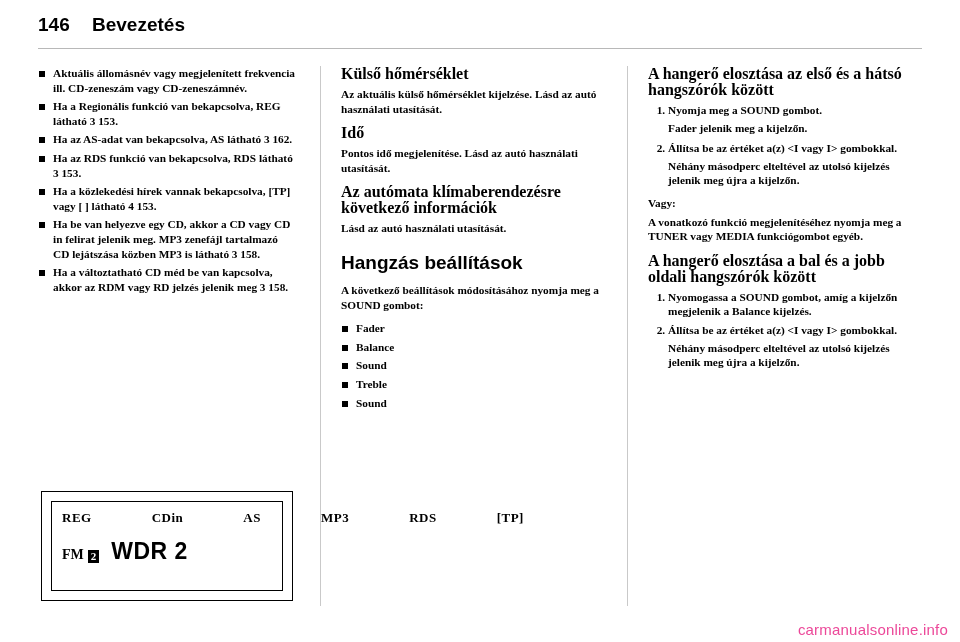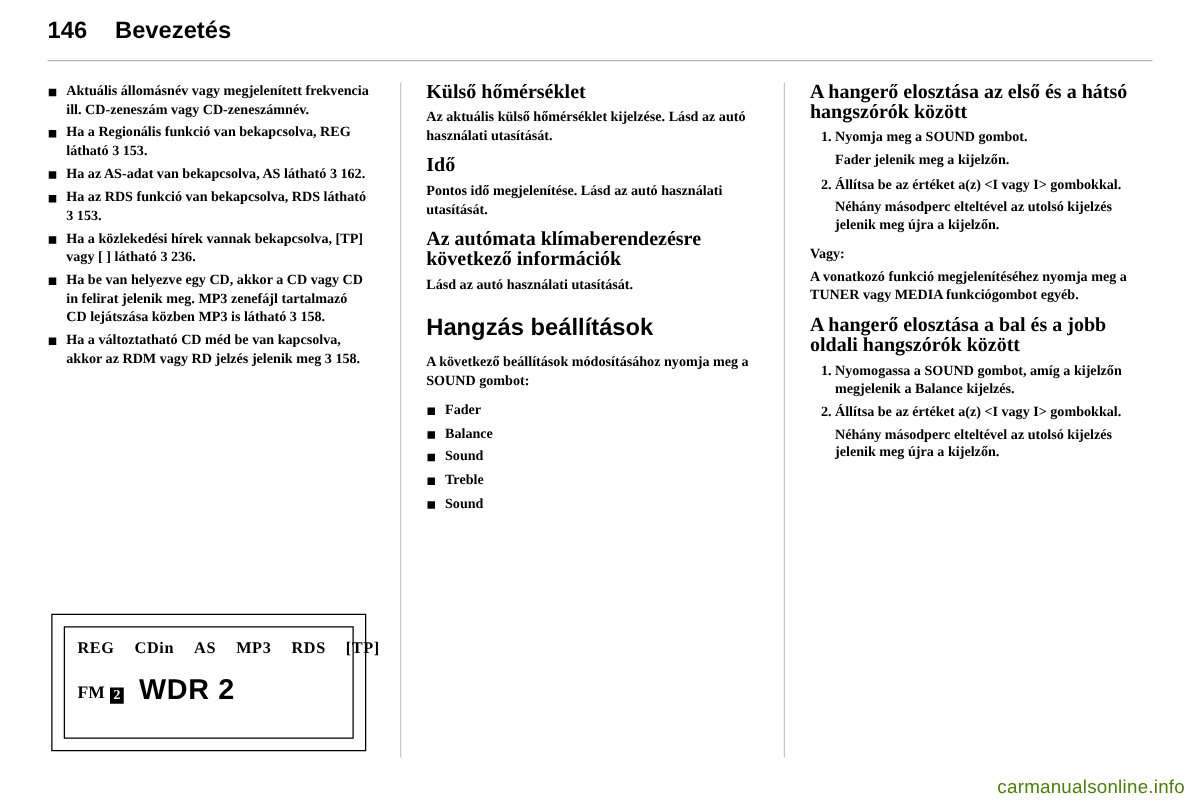--- a/index.html
+++ b/index.html
@@ -152,20 +152,21 @@
     position: absolute;
     left: 10px;
     top: 9px;
     right: 10px;
     font-family: "Liberation Serif", serif;
     font-weight: bold;
     font-size: 13px;
     letter-spacing: 0.5px;
     display: flex;
     align-items: center;
+    gap: 44px;
   }
   .fig-row1 .lab { margin-right: 16px; }
   .fig-row1 .tp { margin-left: auto; }
   .fig-row2 {
     position: absolute;
     left: 10px;
     top: 38px;
     right: 10px;
     display: flex;
     align-items: flex-end;
@@ -192,21 +193,21 @@
     font-size: 23px;
     line-height: 23px;
     letter-spacing: 0.5px;
   }
   .watermark {
     position: absolute;
     right: 12px;
     bottom: 4px;
     font-family: "Liberation Sans", sans-serif;
     font-size: 15px;
-    color: #4d7c0f;
+    color: #ec4899;
     letter-spacing: 0.2px;
   }
 </style>
 </head>
 <body>
 
 <div class="page">
 
   <div class="header">
     <span class="pagenum">146</span><span class="chapter">Bevezetés</span>
@@ -217,21 +218,21 @@
 
     <div class="divider d1"></div>
     <div class="divider d2"></div>
 
     <div class="col c1">
       <ul class="bullets">
         <li>Aktuális állomásnév vagy megjelenített frekvencia ill. CD-zeneszám vagy CD-zeneszámnév.</li>
         <li>Ha a Regionális funkció van bekapcsolva, REG látható 3 153.</li>
         <li>Ha az AS-adat van bekapcsolva, AS látható 3 162.</li>
         <li>Ha az RDS funkció van bekapcsolva, RDS látható 3 153.</li>
-        <li>Ha a közlekedési hírek vannak bekapcsolva, [TP] vagy [ ] látható 3 236.</li>
+        <li>Ha a közlekedési hírek vannak bekapcsolva, [TP] vagy [ ] látható 4 153.</li>
         <li>Ha be van helyezve egy CD, akkor a CD vagy CD in felirat jelenik meg. MP3 zenefájl tartalmazó CD lejátszása közben MP3 is látható 3 158.</li>
         <li>Ha a változtatható CD méd be van kapcsolva, akkor az RDM vagy RD jelzés jelenik meg 3 158.</li>
       </ul>
 
       <div class="figure">
         <div class="figure-inner">
           <div class="fig-row1">
             <span class="lab">REG</span>
             <span class="lab">CDin</span>
             <span class="lab">AS</span>

